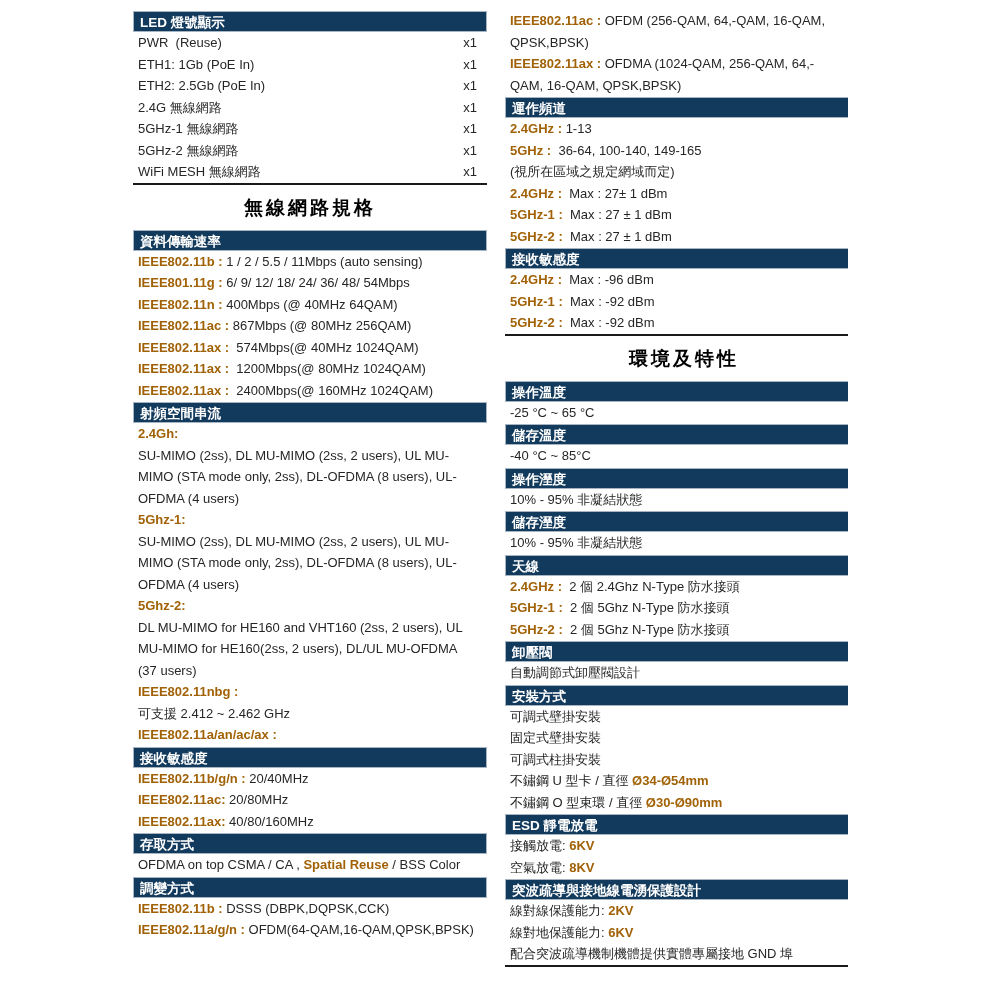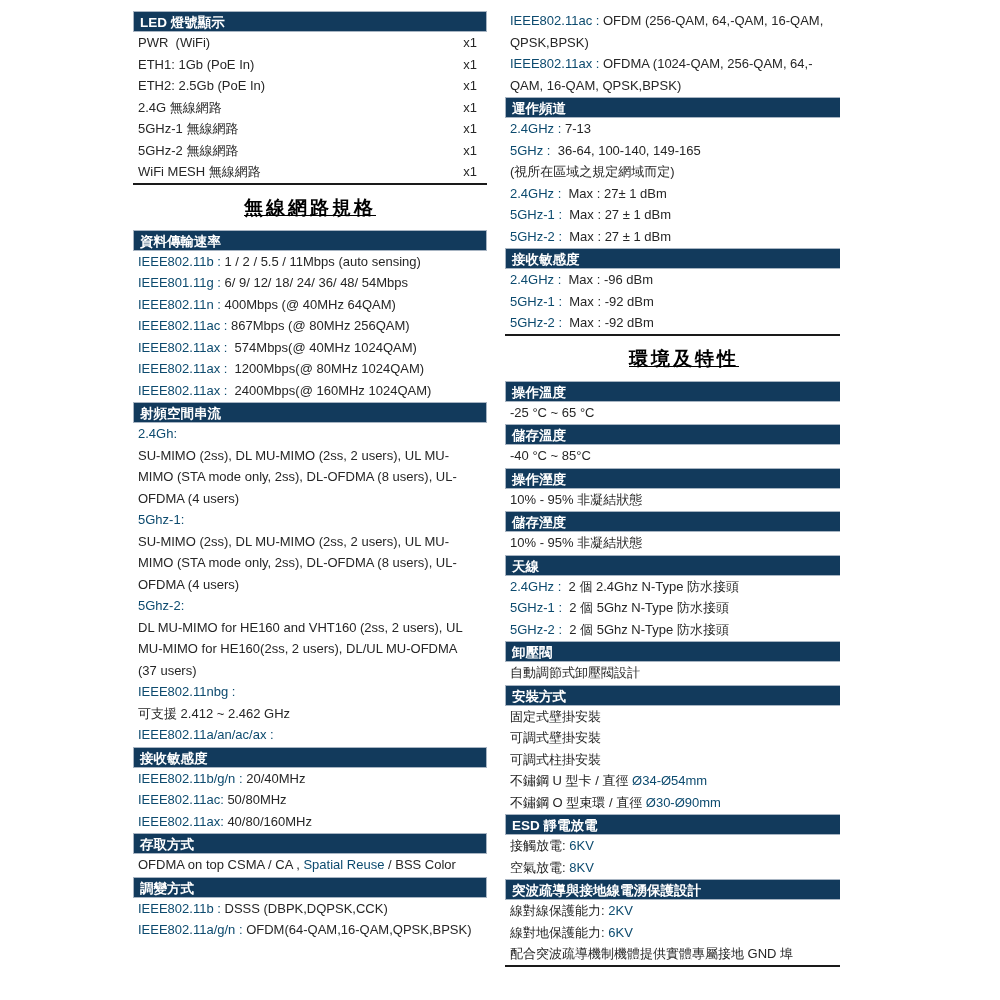--- a/index.html
+++ b/index.html
@@ -1,49 +1,49 @@
 <!DOCTYPE html>
 <html><head>
 <meta charset="utf-8">
 <style>
   html,body{margin:0;padding:0;background:#fff;}
   body{font-family:"Liberation Sans","DejaVu Sans",sans-serif;color:#262626;}
-  .page{position:relative;width:840px;height:1000px;background:#fff;overflow:hidden;}
+  .page{position:relative;width:840px;height:1000px;background:#fff;overflow:hidden;padding-left:8px;}
   .col{position:absolute;top:10px;}
   .col-left{left:133px;width:354px;}
   .col-right{left:505px;width:358px;}
   .section{margin:0;}
   .section.bb{border-bottom:2px solid #1a1a1a;}
   .bar{
     background:#123a5c;color:#fff;font-weight:bold;font-size:13.5px;
     height:21px;line-height:21px;padding:0 6px;margin-top:1px;
     border:1px solid #a7b4c2;box-sizing:border-box;
     white-space:nowrap;overflow:hidden;
   }
   .row{
     display:flex;justify-content:space-between;align-items:baseline;
     font-size:13px;line-height:21.5px;padding:0 10px 0 5px;
     white-space:pre-wrap;
   }
   .cell{flex:1 1 auto;min-width:0;}
-  .b{font-weight:normal;color:#0c4a6e;}
+  .b{font-weight:bold;color:#a16207;}
   .rv{flex:0 0 auto;padding-left:8px;text-align:center;}
   .title{
     font-size:19px;font-weight:bold;color:#000;text-align:center;
-    letter-spacing:3px;padding:10px 0 8px 0;line-height:26px;text-decoration:underline;
+    letter-spacing:3px;padding:10px 0 8px 0;line-height:26px;
   }
 </style>
 </head>
 <body>
 
 <div class="page">
   <div class="col col-left">
       <div class="section bb">
         <div class="bar"><span>LED 燈號顯示</span></div>
-        <div class="row"><span class="cell"><span>PWR  (WiFi)</span></span><span class="rv">x1</span></div>
+        <div class="row"><span class="cell"><span>PWR  (Reuse)</span></span><span class="rv">x1</span></div>
         <div class="row"><span class="cell"><span>ETH1: 1Gb (PoE In)</span></span><span class="rv">x1</span></div>
         <div class="row"><span class="cell"><span>ETH2: 2.5Gb (PoE In)</span></span><span class="rv">x1</span></div>
         <div class="row"><span class="cell"><span>2.4G 無線網路</span></span><span class="rv">x1</span></div>
         <div class="row"><span class="cell"><span>5GHz-1 無線網路</span></span><span class="rv">x1</span></div>
         <div class="row"><span class="cell"><span>5GHz-2 無線網路</span></span><span class="rv">x1</span></div>
         <div class="row"><span class="cell"><span>WiFi MESH 無線網路</span></span><span class="rv">x1</span></div>
       </div>
       <div class="title">無線網路規格</div>
       <div class="section">
         <div class="bar"><span>資料傳輸速率</span></div>
@@ -71,21 +71,21 @@
         <div class="row"><span class="cell"><span>(37 users)</span></span></div>
       </div>
       <div class="section">
         <div class="row"><span class="cell"><span class="b">IEEE802.11nbg :</span></span></div>
         <div class="row"><span class="cell"><span>可支援 2.412 ~ 2.462 GHz</span></span></div>
         <div class="row"><span class="cell"><span class="b">IEEE802.11a/an/ac/ax :</span></span></div>
       </div>
       <div class="section">
         <div class="bar"><span>接收敏感度</span></div>
         <div class="row"><span class="cell"><span class="b">IEEE802.11b/g/n : </span><span>20/40MHz</span></span></div>
-        <div class="row"><span class="cell"><span class="b">IEEE802.11ac: </span><span>50/80MHz</span></span></div>
+        <div class="row"><span class="cell"><span class="b">IEEE802.11ac: </span><span>20/80MHz</span></span></div>
         <div class="row"><span class="cell"><span class="b">IEEE802.11ax: </span><span>40/80/160MHz</span></span></div>
       </div>
       <div class="section">
         <div class="bar"><span>存取方式</span></div>
         <div class="row"><span class="cell"><span>OFDMA on top CSMA / CA , </span><span class="b">Spatial Reuse</span><span> / BSS Color</span></span></div>
       </div>
       <div class="section">
         <div class="bar"><span>調變方式</span></div>
         <div class="row"><span class="cell"><span class="b">IEEE802.11b : </span><span>DSSS (DBPK,DQPSK,CCK)</span></span></div>
         <div class="row"><span class="cell"><span class="b">IEEE802.11a/g/n : </span><span>OFDM(64-QAM,16-QAM,QPSK,BPSK)</span></span></div>
@@ -93,21 +93,21 @@
     </div>
   <div class="col col-right">
       <div class="section">
         <div class="row"><span class="cell"><span class="b">IEEE802.11ac : </span><span>OFDM (256-QAM, 64,-QAM, 16-QAM,</span></span></div>
         <div class="row"><span class="cell"><span>QPSK,BPSK)</span></span></div>
         <div class="row"><span class="cell"><span class="b">IEEE802.11ax : </span><span>OFDMA (1024-QAM, 256-QAM, 64,-</span></span></div>
         <div class="row"><span class="cell"><span>QAM, 16-QAM, QPSK,BPSK)</span></span></div>
       </div>
       <div class="section">
         <div class="bar"><span>運作頻道</span></div>
-        <div class="row"><span class="cell"><span class="b">2.4GHz : </span><span>7-13</span></span></div>
+        <div class="row"><span class="cell"><span class="b">2.4GHz : </span><span>1-13</span></span></div>
         <div class="row"><span class="cell"><span class="b">5GHz : </span><span> 36-64, 100-140, 149-165</span></span></div>
         <div class="row"><span class="cell"><span>(視所在區域之規定網域而定)</span></span></div>
       </div>
       <div class="section">
         <div class="row"><span class="cell"><span class="b">2.4GHz : </span><span> Max : 27± 1 dBm</span></span></div>
         <div class="row"><span class="cell"><span class="b">5GHz-1 : </span><span> Max : 27 ± 1 dBm</span></span></div>
         <div class="row"><span class="cell"><span class="b">5GHz-2 : </span><span> Max : 27 ± 1 dBm</span></span></div>
       </div>
       <div class="section bb">
         <div class="bar"><span>接收敏感度</span></div>
@@ -137,22 +137,22 @@
         <div class="row"><span class="cell"><span class="b">2.4GHz : </span><span> 2 個 2.4Ghz N-Type 防水接頭</span></span></div>
         <div class="row"><span class="cell"><span class="b">5GHz-1 : </span><span> 2 個 5Ghz N-Type 防水接頭</span></span></div>
         <div class="row"><span class="cell"><span class="b">5GHz-2 : </span><span> 2 個 5Ghz N-Type 防水接頭</span></span></div>
       </div>
       <div class="section">
         <div class="bar"><span>卸壓閥</span></div>
         <div class="row"><span class="cell"><span>自動調節式卸壓閥設計</span></span></div>
       </div>
       <div class="section">
         <div class="bar"><span>安裝方式</span></div>
+        <div class="row"><span class="cell"><span>可調式壁掛安裝</span></span></div>
         <div class="row"><span class="cell"><span>固定式壁掛安裝</span></span></div>
-        <div class="row"><span class="cell"><span>可調式壁掛安裝</span></span></div>
         <div class="row"><span class="cell"><span>可調式柱掛安裝</span></span></div>
         <div class="row"><span class="cell"><span>不鏽鋼 U 型卡 / 直徑 </span><span class="b">Ø34-Ø54mm</span></span></div>
         <div class="row"><span class="cell"><span>不鏽鋼 O 型束環 / 直徑 </span><span class="b">Ø30-Ø90mm</span></span></div>
       </div>
       <div class="section">
         <div class="bar"><span>ESD 靜電放電</span></div>
         <div class="row"><span class="cell"><span>接觸放電: </span><span class="b">6KV</span></span></div>
         <div class="row"><span class="cell"><span>空氣放電: </span><span class="b">8KV</span></span></div>
       </div>
       <div class="section bb">

